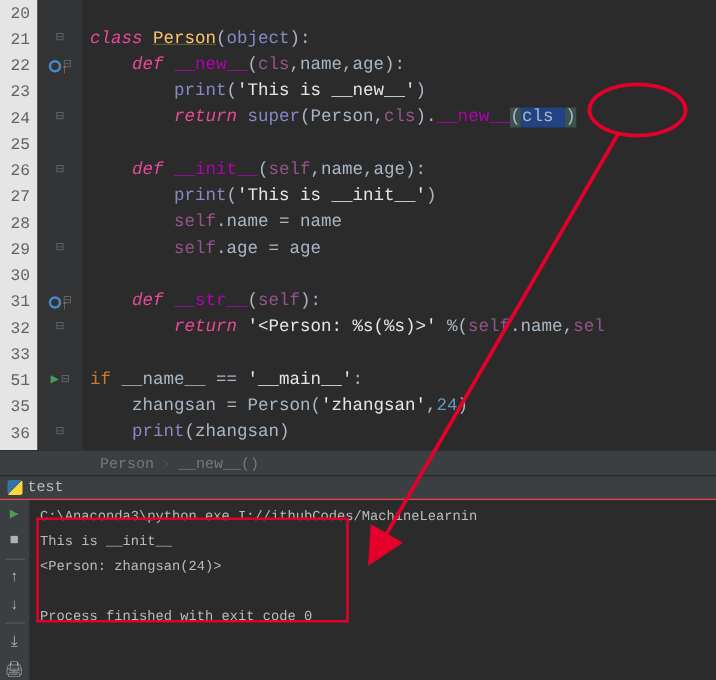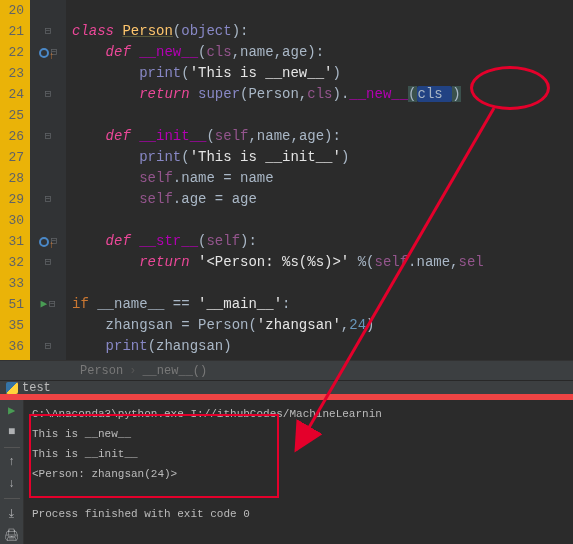--- a/index.html
+++ b/index.html
@@ -12,21 +12,21 @@
   height: 544px;
   overflow: hidden;
   position: relative;
 }
 .editor {
   display: flex;
   background: #2b2b2b;
   height: 360px;
 }
 .gutter-nums {
-  background: #eab308;
+  background: #e5e5e5;
   color: #606366;
   text-align: right;
   padding: 0 6px 0 4px;
   user-select: none;
   line-height: 21px;
   font-size: 13px;
   width: 30px;
 }
 .gutter-icons {
   background: #313335;
@@ -73,21 +73,21 @@
   color: #787878;
   padding-left: 80px;
   display: flex;
   align-items: center;
   gap: 6px;
 }
 .breadcrumb .sep { color:#555; }
 .tool-tab {
   background: #3c3f41;
   border-top: 1px solid #282828;
-  border-bottom: 6px solid #ef4444;
+  border-bottom: 1px solid #ef4444;
   height: 20px;
   display: flex;
   align-items: center;
   padding-left: 6px;
   font-size: 12px;
   color: #bbbbbb;
 }
 .py-ico { width:12px;height:12px; display:inline-block; margin-right:4px;
   background: linear-gradient(135deg,#3573a5 50%,#ffd43b 50%); border-radius:2px;}
 .console-wrap {
@@ -221,21 +221,21 @@
   <div class="console-tools">
     <div class="tool-btn green">▶</div>
     <div class="tool-btn">■</div>
     <div class="tool-sep"></div>
     <div class="tool-btn">↑</div>
     <div class="tool-btn">↓</div>
     <div class="tool-sep"></div>
     <div class="tool-btn">⤓</div>
     <div class="tool-btn">🖨</div>
   </div>
-  <div class="console" id="console-out"><div>C:\Anaconda3\python.exe I://ithubCodes/MachineLearnin</div><div>This is __new__</div><div>This is __init__</div><div>&lt;Person: zhangsan(24)&gt;</div><div>&nbsp;</div><div>Process finished with exit code 0</div></div>
+  <div class="console" id="console-out"><div>C:\Anaconda3\python.exe I://ithubCodes/MachineLearnin</div><div>This is __init__</div><div>&lt;Person: zhangsan(24)&gt;</div><div>&nbsp;</div><div>Process finished with exit code 0</div></div>
 </div>
 
 <div class="annot-ellipse" style="left:470px; top:66px; width:80px; height:44px;"></div>
 <svg class="annot-svg" width="573" height="544">
   <defs>
     <marker id="ah" markerWidth="12" markerHeight="12" refX="9" refY="5" orient="auto">
       <path d="M0,0 L10,5 L0,10 Z" fill="#e4002b"></path>
     </marker>
   </defs>
   <line x1="494" y1="108" x2="296" y2="450" stroke="#e4002b" stroke-width="3" marker-end="url(#ah)"></line>

